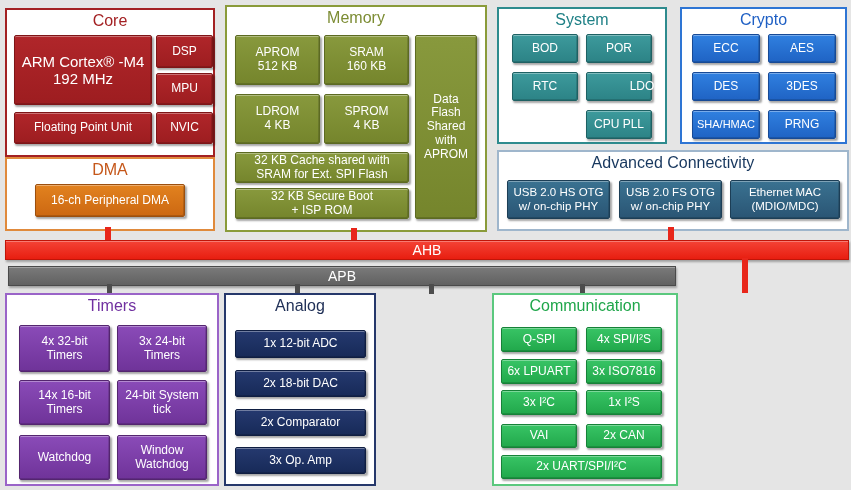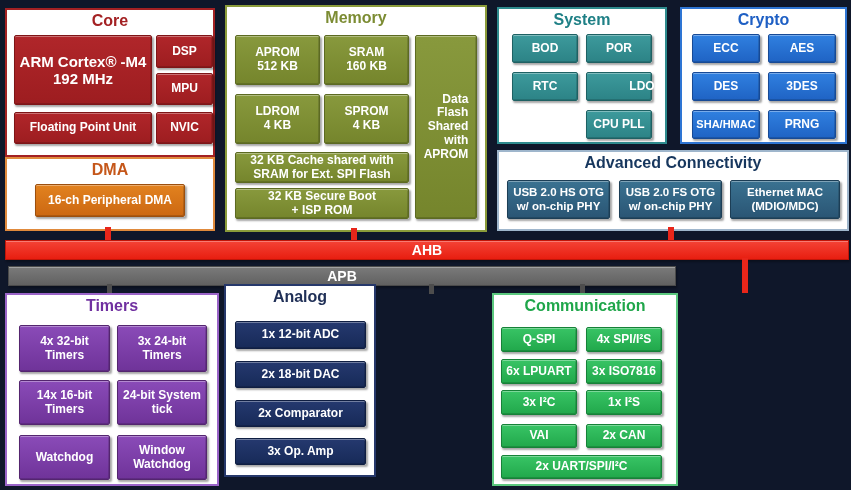--- a/index.html
+++ b/index.html
@@ -1,18 +1,18 @@
 <!DOCTYPE html>
 <html><head>
 <meta charset="utf-8">
 <style>
   html,body{margin:0;padding:0;background:#fff;}
   .stage{
-    position:relative;width:851px;height:490px;background:#0f172a;overflow:hidden;
-    font-family:"Liberation Sans", sans-serif;font-weight:bold;
+    position:relative;width:851px;height:490px;background:#e5e5e5;overflow:hidden;
+    font-family:"Liberation Sans", sans-serif;font-weight:normal;
   }
   .box{position:absolute;background:#fff;border:2px solid #888;}
   .title{text-align:center;font-size:16px;padding-top:2px;line-height:1.1;}
   .blk{
     position:absolute;color:#fff;font-size:12px;line-height:1.15;
     display:flex;align-items:center;justify-content:center;text-align:center;
     white-space:pre-line;border:1px solid rgba(0,0,0,.3);border-radius:2px;
     box-shadow:inset 0 1px 0 rgba(255,255,255,.35), inset -1px -1px 0 rgba(0,0,0,.15), 1.5px 2px 2px rgba(0,0,0,.35);
     padding:0 2px;box-sizing:border-box;
   }
@@ -76,21 +76,21 @@
     <div class="blk b-mem" style="left:97px;top:28px;width:85px;height:50px;">SRAM
 160 KB</div>
     <div class="blk b-mem" style="left:8px;top:87px;width:85px;height:50px;">LDROM
 4 KB</div>
     <div class="blk b-mem" style="left:97px;top:87px;width:85px;height:50px;">SPROM
 4 KB</div>
     <div class="blk b-mem" style="left:8px;top:145px;width:174px;height:31px;">32 KB Cache shared with
 SRAM for  Ext. SPI Flash</div>
     <div class="blk b-mem" style="left:8px;top:181px;width:174px;height:31px;">32 KB Secure Boot
 + ISP ROM</div>
-    <div class="blk b-mem" style="left:188px;top:28px;width:62px;height:184px;text-align:right;">Data
+    <div class="blk b-mem" style="left:188px;top:28px;width:62px;height:184px;">Data
 Flash
 Shared
 with
 APROM</div>
   </div>
 
   <div class="box box-sys" style="left:497px;top:7px;width:166px;height:133px;">
     <div class="title t-sys">System</div>
     <div class="blk b-sys" style="left:13px;top:25px;width:66px;height:29px;">BOD</div>
     <div class="blk b-sys" style="left:87px;top:25px;width:66px;height:29px;">POR</div>
@@ -142,21 +142,21 @@
 Timers</div>
     <div class="blk b-tim" style="left:12px;top:85px;width:91px;height:45px;">14x 16-bit
 Timers</div>
     <div class="blk b-tim" style="left:110px;top:85px;width:90px;height:45px;">24-bit System
 tick</div>
     <div class="blk b-tim" style="left:12px;top:140px;width:91px;height:45px;">Watchdog</div>
     <div class="blk b-tim" style="left:110px;top:140px;width:90px;height:45px;">Window
 Watchdog</div>
   </div>
 
-  <div class="box box-ana" style="left:224px;top:284px;width:148px;height:189px;">
+  <div class="box box-ana" style="left:224px;top:293px;width:148px;height:189px;">
     <div class="title t-ana">Analog</div>
     <div class="blk b-ana" style="left:9px;top:35px;width:131px;height:28px;">1x 12-bit ADC</div>
     <div class="blk b-ana" style="left:9px;top:75px;width:131px;height:27px;">2x 18-bit DAC</div>
     <div class="blk b-ana" style="left:9px;top:114px;width:131px;height:27px;">2x Comparator</div>
     <div class="blk b-ana" style="left:9px;top:152px;width:131px;height:27px;">3x Op. Amp</div>
   </div>
 
 
   <div class="box box-grn" style="left:492px;top:293px;width:182px;height:189px;">
     <div class="title t-grn">Communication</div>

